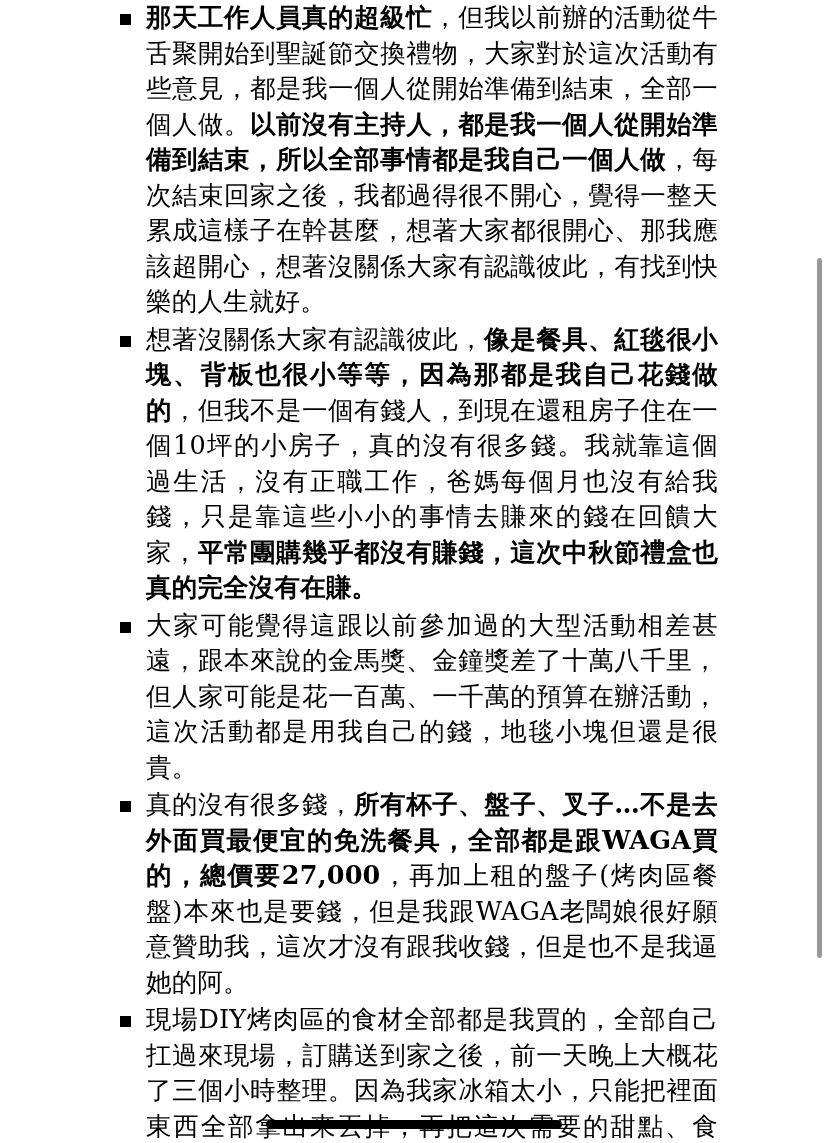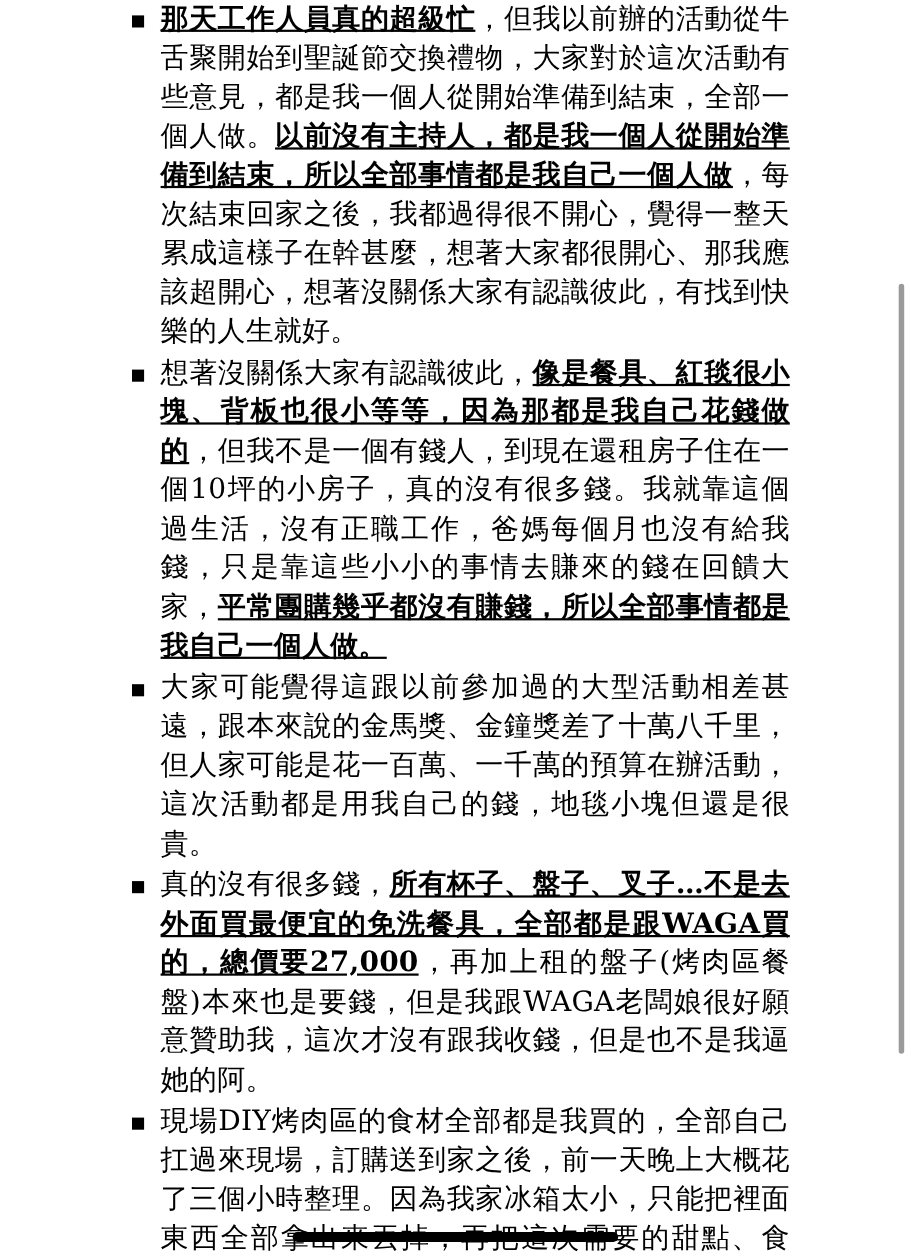--- a/index.html
+++ b/index.html
@@ -45,21 +45,20 @@
     content: "";
     position: absolute;
     left: 2px;
     top: 14px;
     width: 11px;
     height: 11px;
     background: #000000;
   }
   .b {
     font-weight: bold;
-    text-decoration: underline;
   }
   .scrollbar-track {
     position: absolute;
     right: 6px;
     top: 258px;
     width: 6px;
     height: 700px;
     border-radius: 3px;
     background: transparent;
   }
@@ -83,21 +82,21 @@
     background: #000000;
   }
 </style>
 </head>
 <body>
 
 <div class="page">
   <div class="content">
     <ul class="bullets">
       <li class="bullet-item"><span class="b">那天工作人員真的超級忙</span><span>，但我以前辦的活動從牛舌聚開始到聖誕節交換禮物，大家對於這次活動有些意見，都是我一個人從開始準備到結束，全部一個人做。</span><span class="b">以前沒有主持人，都是我一個人從開始準備到結束，所以全部事情都是我自己一個人做</span><span>，每次結束回家之後，我都過得很不開心，覺得一整天累成這樣子在幹甚麼，想著大家都很開心、那我應該超開心，想著沒關係大家有認識彼此，有找到快樂的人生就好。</span></li>
-      <li class="bullet-item"><span>想著沒關係大家有認識彼此，</span><span class="b">像是餐具、紅毯很小塊、背板也很小等等，因為那都是我自己花錢做的</span><span>，但我不是一個有錢人，到現在還租房子住在一個10坪的小房子，真的沒有很多錢。我就靠這個過生活，沒有正職工作，爸媽每個月也沒有給我錢，只是靠這些小小的事情去賺來的錢在回饋大家，</span><span class="b">平常團購幾乎都沒有賺錢，所以全部事情都是我自己一個人做。</span></li>
+      <li class="bullet-item"><span>想著沒關係大家有認識彼此，</span><span class="b">像是餐具、紅毯很小塊、背板也很小等等，因為那都是我自己花錢做的</span><span>，但我不是一個有錢人，到現在還租房子住在一個10坪的小房子，真的沒有很多錢。我就靠這個過生活，沒有正職工作，爸媽每個月也沒有給我錢，只是靠這些小小的事情去賺來的錢在回饋大家，</span><span class="b">平常團購幾乎都沒有賺錢，這次中秋節禮盒也真的完全沒有在賺。</span></li>
       <li class="bullet-item"><span>大家可能覺得這跟以前參加過的大型活動相差甚遠，跟本來說的金馬獎、金鐘獎差了十萬八千里，但人家可能是花一百萬、一千萬的預算在辦活動，這次活動都是用我自己的錢，地毯小塊但還是很貴。</span></li>
       <li class="bullet-item"><span>真的沒有很多錢，</span><span class="b">所有杯子、盤子、叉子…不是去外面買最便宜的免洗餐具，全部都是跟WAGA買的，總價要27,000</span><span>，再加上租的盤子(烤肉區餐盤)本來也是要錢，但是我跟WAGA老闆娘很好願意贊助我，這次才沒有跟我收錢，但是也不是我逼她的阿。</span></li>
       <li class="bullet-item"><span>現場DIY烤肉區的食材全部都是我買的，全部自己扛過來現場，訂購送到家之後，前一天晚上大概花了三個小時整理。因為我家冰箱太小，只能把裡面東西全部拿出來丟掉，再把這次需要的甜點、食材、蔬菜等等全部冰進冰箱…</span></li>
     </ul>
   </div>
 
   <div class="scrollbar-track"></div>
   <div class="scrollbar-thumb"></div>
 
   <div class="home-indicator"></div>

